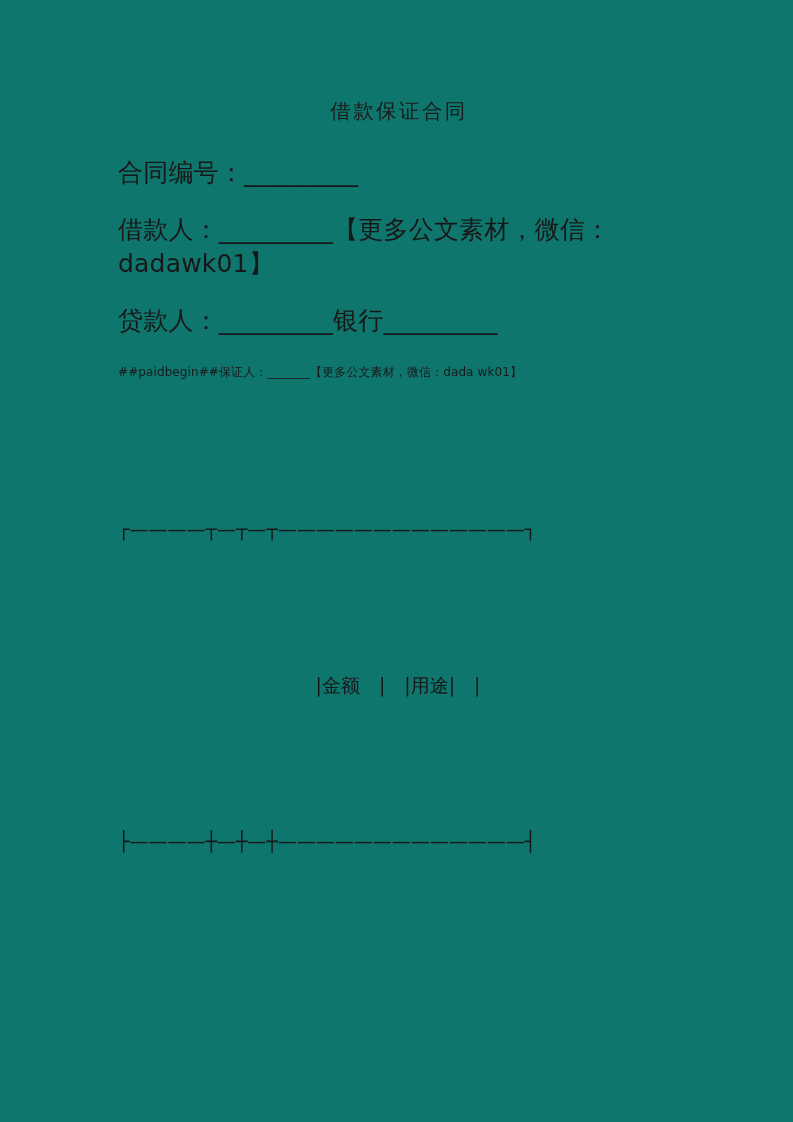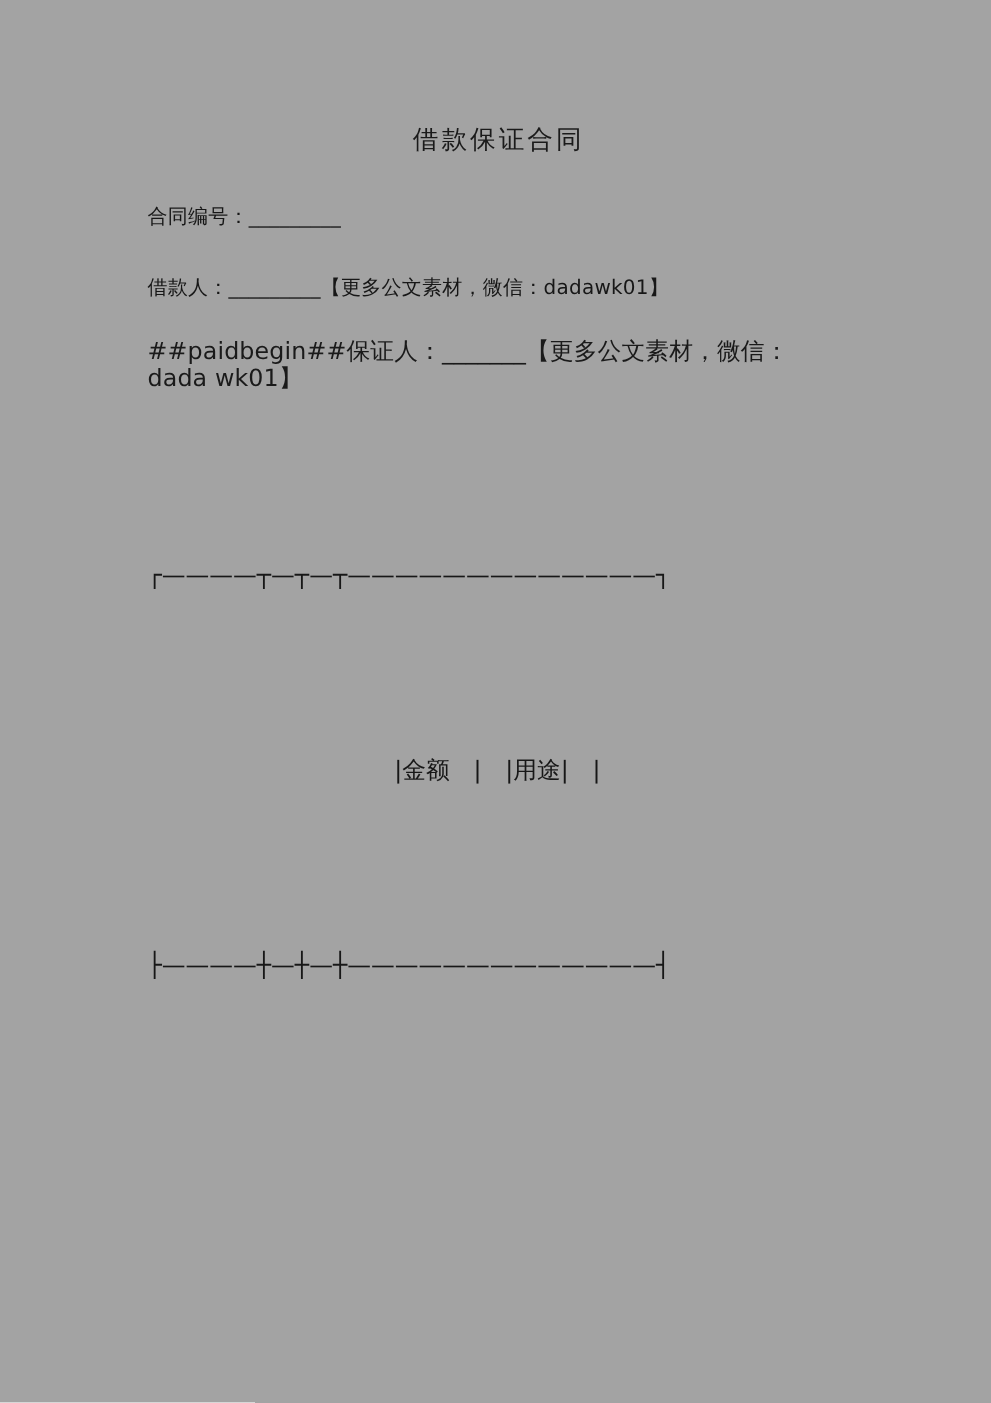--- a/index.html
+++ b/index.html
@@ -16,21 +16,21 @@
     color: #000000;
     overflow: hidden;
   }
 
   .page {
     position: absolute;
     left: 0;
     top: 0;
     width: 793px;
     height: 1122px;
-    background: #a3a3a3;
+    background: #0f766e;
   }
 
   .content {
     position: absolute;
     left: 118px;
     top: 96px;
     width: 560px;
   }
 
   
@@ -40,35 +40,35 @@
     text-align: center;
     letter-spacing: 2.4px;
     color: #1a1a1a;
     margin: 0 0 30px 0;
     padding-left: 2px;
     font-weight: 400;
   }
 
   
   .p {
-    font-size: 16px;
+    font-size: 25px;
     line-height: 34px;
     color: #171717;
     margin: 0;
     letter-spacing: 0.2px;
     white-space: pre-wrap;
     font-weight: 400;
   }
 
   .field-line {
     margin: 0 0 23px 0;
   }
 
   .small-line {
-    font-size: 19px;
+    font-size: 12px;
     line-height: 22px;
     color: #1a1a1a;
     margin: 0 0 16px 0;
     letter-spacing: 0.1px;
     white-space: pre-wrap;
   }
 
   .body-para {
     font-size: 19px;
     line-height: 37.5px;
@@ -128,20 +128,21 @@
 
 <div class="page">
   <div class="content">
 
     <h1 class="doc-title">借款保证合同</h1>
 
     <p class="p field-line"><span>合同编号：</span><span>_________</span></p>
 
     <p class="p field-line"><span>借款人：</span><span>_________</span><span>【更多公文素材，微信：dadawk01】</span></p>
 
+    <p class="p field-line"><span>贷款人：</span><span>_________银行_________</span></p>
 
     <p class="small-line"><span>##paidbegin##</span><span>保证人：</span><span>_______</span><span>【更多公文素材，微信：dada wk01】</span></p>
 
 
 
 
     <div class="ascii-table">
       <span class="ascii-rule">┌————┬—┬—┬—————————————┐</span>
       <span class="ascii-row">|金额　|　|用途|　|</span>
       <span class="ascii-rule">├————┼—┼—┼—————————————┤</span>

